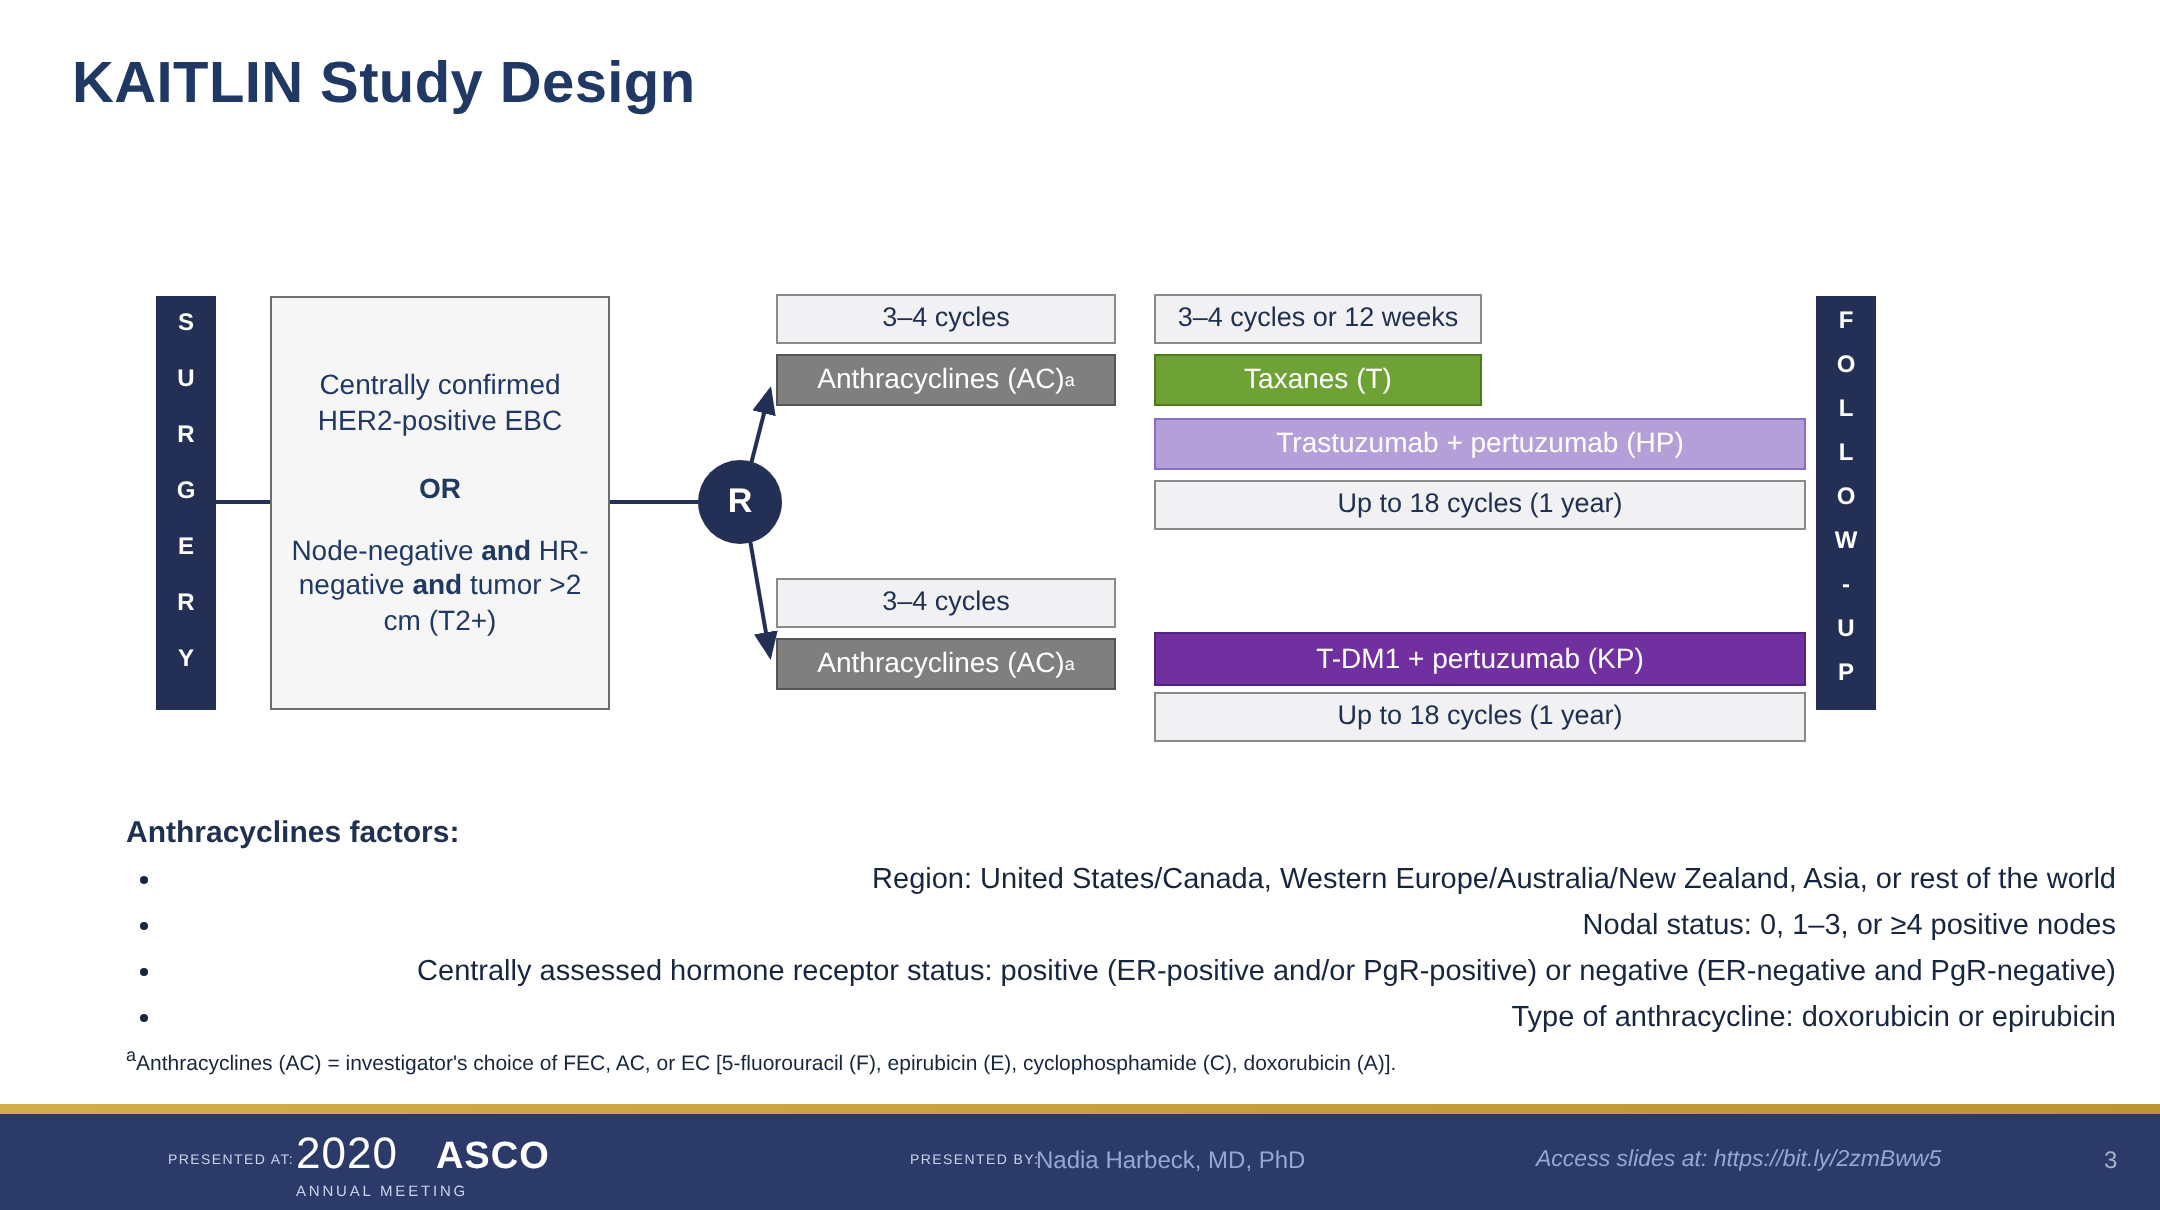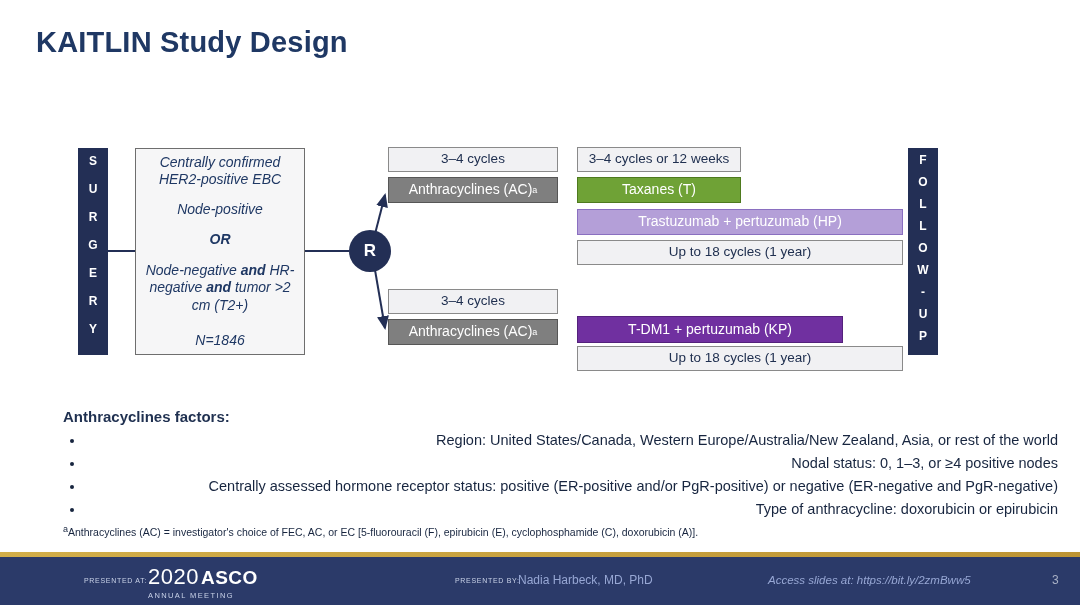--- a/index.html
+++ b/index.html
@@ -23,21 +23,21 @@
     writing-mode:vertical-rl; text-orientation:upright;
     display:flex; align-items:center; justify-content:center;
   }
   .vbar.surgery  { left:78px;  letter-spacing:14px; }
   .vbar.followup { left:908px; letter-spacing:8px; }
 
   .patient-box {
     position:absolute; left:135px; top:148px; width:170px; height:207px;
     background:#F6F6F7; border:1px solid #6e6e6e; color:#1F3864;
     font-size:14px; text-align:center;
-    display:flex; flex-direction:column; justify-content:center; padding:6px 8px;font-style:italic;
+    display:flex; flex-direction:column; justify-content:center; padding:6px 8px;
   }
   .patient-box p { margin:4px 0; line-height:1.25; }
   .patient-box p.confirmed { margin-bottom:8px; }
   .patient-box p.or { margin:9px 0; font-weight:700; }
   .patient-box p.ntotal { margin-top:14px; }
   .patient-box b { font-weight:700; }
 
   .rand-circle {
     position:absolute; left:349px; top:230px; width:42px; height:42px;
     border-radius:50%; background:#232F55; color:#fff;
@@ -56,21 +56,21 @@
   .dpurple  { background:#7030A0; color:#fff; border:1px solid #54217c; font-size:14px; }
 
   .b-cyc1-top    { left:388px; top:147px; width:170px; height:25px; }
   .b-ac-top      { left:388px; top:177px; width:170px; height:26px; }
   .b-cyc2-top    { left:577px; top:147px; width:164px; height:25px; }
   .b-tax         { left:577px; top:177px; width:164px; height:26px; }
   .b-hp          { left:577px; top:209px; width:326px; height:26px; }
   .b-hp-cyc      { left:577px; top:240px; width:326px; height:25px; }
   .b-cyc1-bot    { left:388px; top:289px; width:170px; height:25px; }
   .b-ac-bot      { left:388px; top:319px; width:170px; height:26px; }
-  .b-kp          { left:577px; top:316px; width:266px; height:27px; }
+  .b-kp          { left:577px; top:316px; width:326px; height:27px; }
   .b-kp-cyc      { left:577px; top:346px; width:326px; height:25px; }
   sup { font-size:9px; vertical-align:super; line-height:0; }
 
   
   .strat { position:absolute; left:63px; top:408px; width:995px; color:#17253F; }
   .strat-heading { font-weight:700; font-size:15px; color:#1F3050; margin-bottom:7px; }
   .strat-list { list-style:disc; margin-left:22px; font-size:14.5px; }
   .strat-list li { margin-bottom:7px;text-align:right; }
   .footnote { position:absolute; left:63px; top:526px; font-size:10.5px; color:#17253F; }
 
@@ -79,21 +79,21 @@
                background:linear-gradient(90deg,#D2AE49,#BD9433); }
   .footer { position:absolute; left:0; top:557px; width:1080px; height:48px; background:#2B3A69; }
   .footer .pa-label, .footer .pb-label {
     position:absolute; top:20px; font-size:7px; letter-spacing:.7px; color:#C9D2E8;
   }
   .footer .pa-label { left:84px; }
   .footer .pb-label { left:455px; }
   .logo { position:absolute; left:148px; top:7px; color:#fff; }
   .logo-row { display:flex; align-items:baseline; }
   .logo-year { font-size:22px; font-weight:400; letter-spacing:.5px; }
-  .logo-name { font-size:19px; font-weight:700; margin-left:2px; letter-spacing:.5px; }
+  .logo-name { font-size:19px; font-weight:700; margin-left:19px; letter-spacing:.5px; }
   .logo-sub  { font-size:7.5px; letter-spacing:1.4px; color:#C9D2E8; margin-top:1px; }
   .hashtag-block { position:absolute; left:278px; top:9px; }
   .hashtag { color:#22c55e; font-weight:700; font-size:12px;margin-top:48px; }
   .disclaimer { font-size:6.5px; font-style:italic; color:#54A48C; margin-top:3px; line-height:1.35; }
   .presenter { position:absolute; left:518px; top:16px; font-size:12px; color:#97A7D4; }
   .access { position:absolute; left:768px; top:17px; font-size:11.5px; font-style:italic; color:#97A7D4; cursor:pointer; }
   .pagenum { position:absolute; left:1052px; top:16px; font-size:12px; color:#A9B1C6; }
 </style>
 </head>
 <body>
@@ -112,24 +112,22 @@
     <line x1="305" y1="251" x2="349" y2="251"></line>
     <line x1="375" y1="234" x2="385" y2="195" marker-end="url(#arrow)"></line>
     <line x1="375" y1="270" x2="385" y2="328" marker-end="url(#arrow)"></line>
   </svg>
 
   <div class="vbar surgery">SURGERY</div>
   <div class="vbar followup">FOLLOW-UP</div>
 
   <div class="patient-box">
     <p class="confirmed">Centrally confirmed HER2-positive EBC</p>
-    <p>Node-positive</p>
     <p class="or">OR</p>
     <p><span>Node-negative </span><b>and</b><span> HR-negative </span><b>and</b><span> tumor &gt;2 cm (T2+)</span></p>
-    <p class="ntotal">N=1846</p>
   </div>
 
   <div class="rand-circle">R</div>
 
   <div class="dbox light b-cyc1-top">3–4 cycles</div>
   <div class="dbox grayfill b-ac-top">
       <span>Anthracyclines (AC)</span>
       <sup>a</sup>
     </div>
   <div class="dbox light b-cyc2-top">3–4 cycles or 12 weeks</div>

